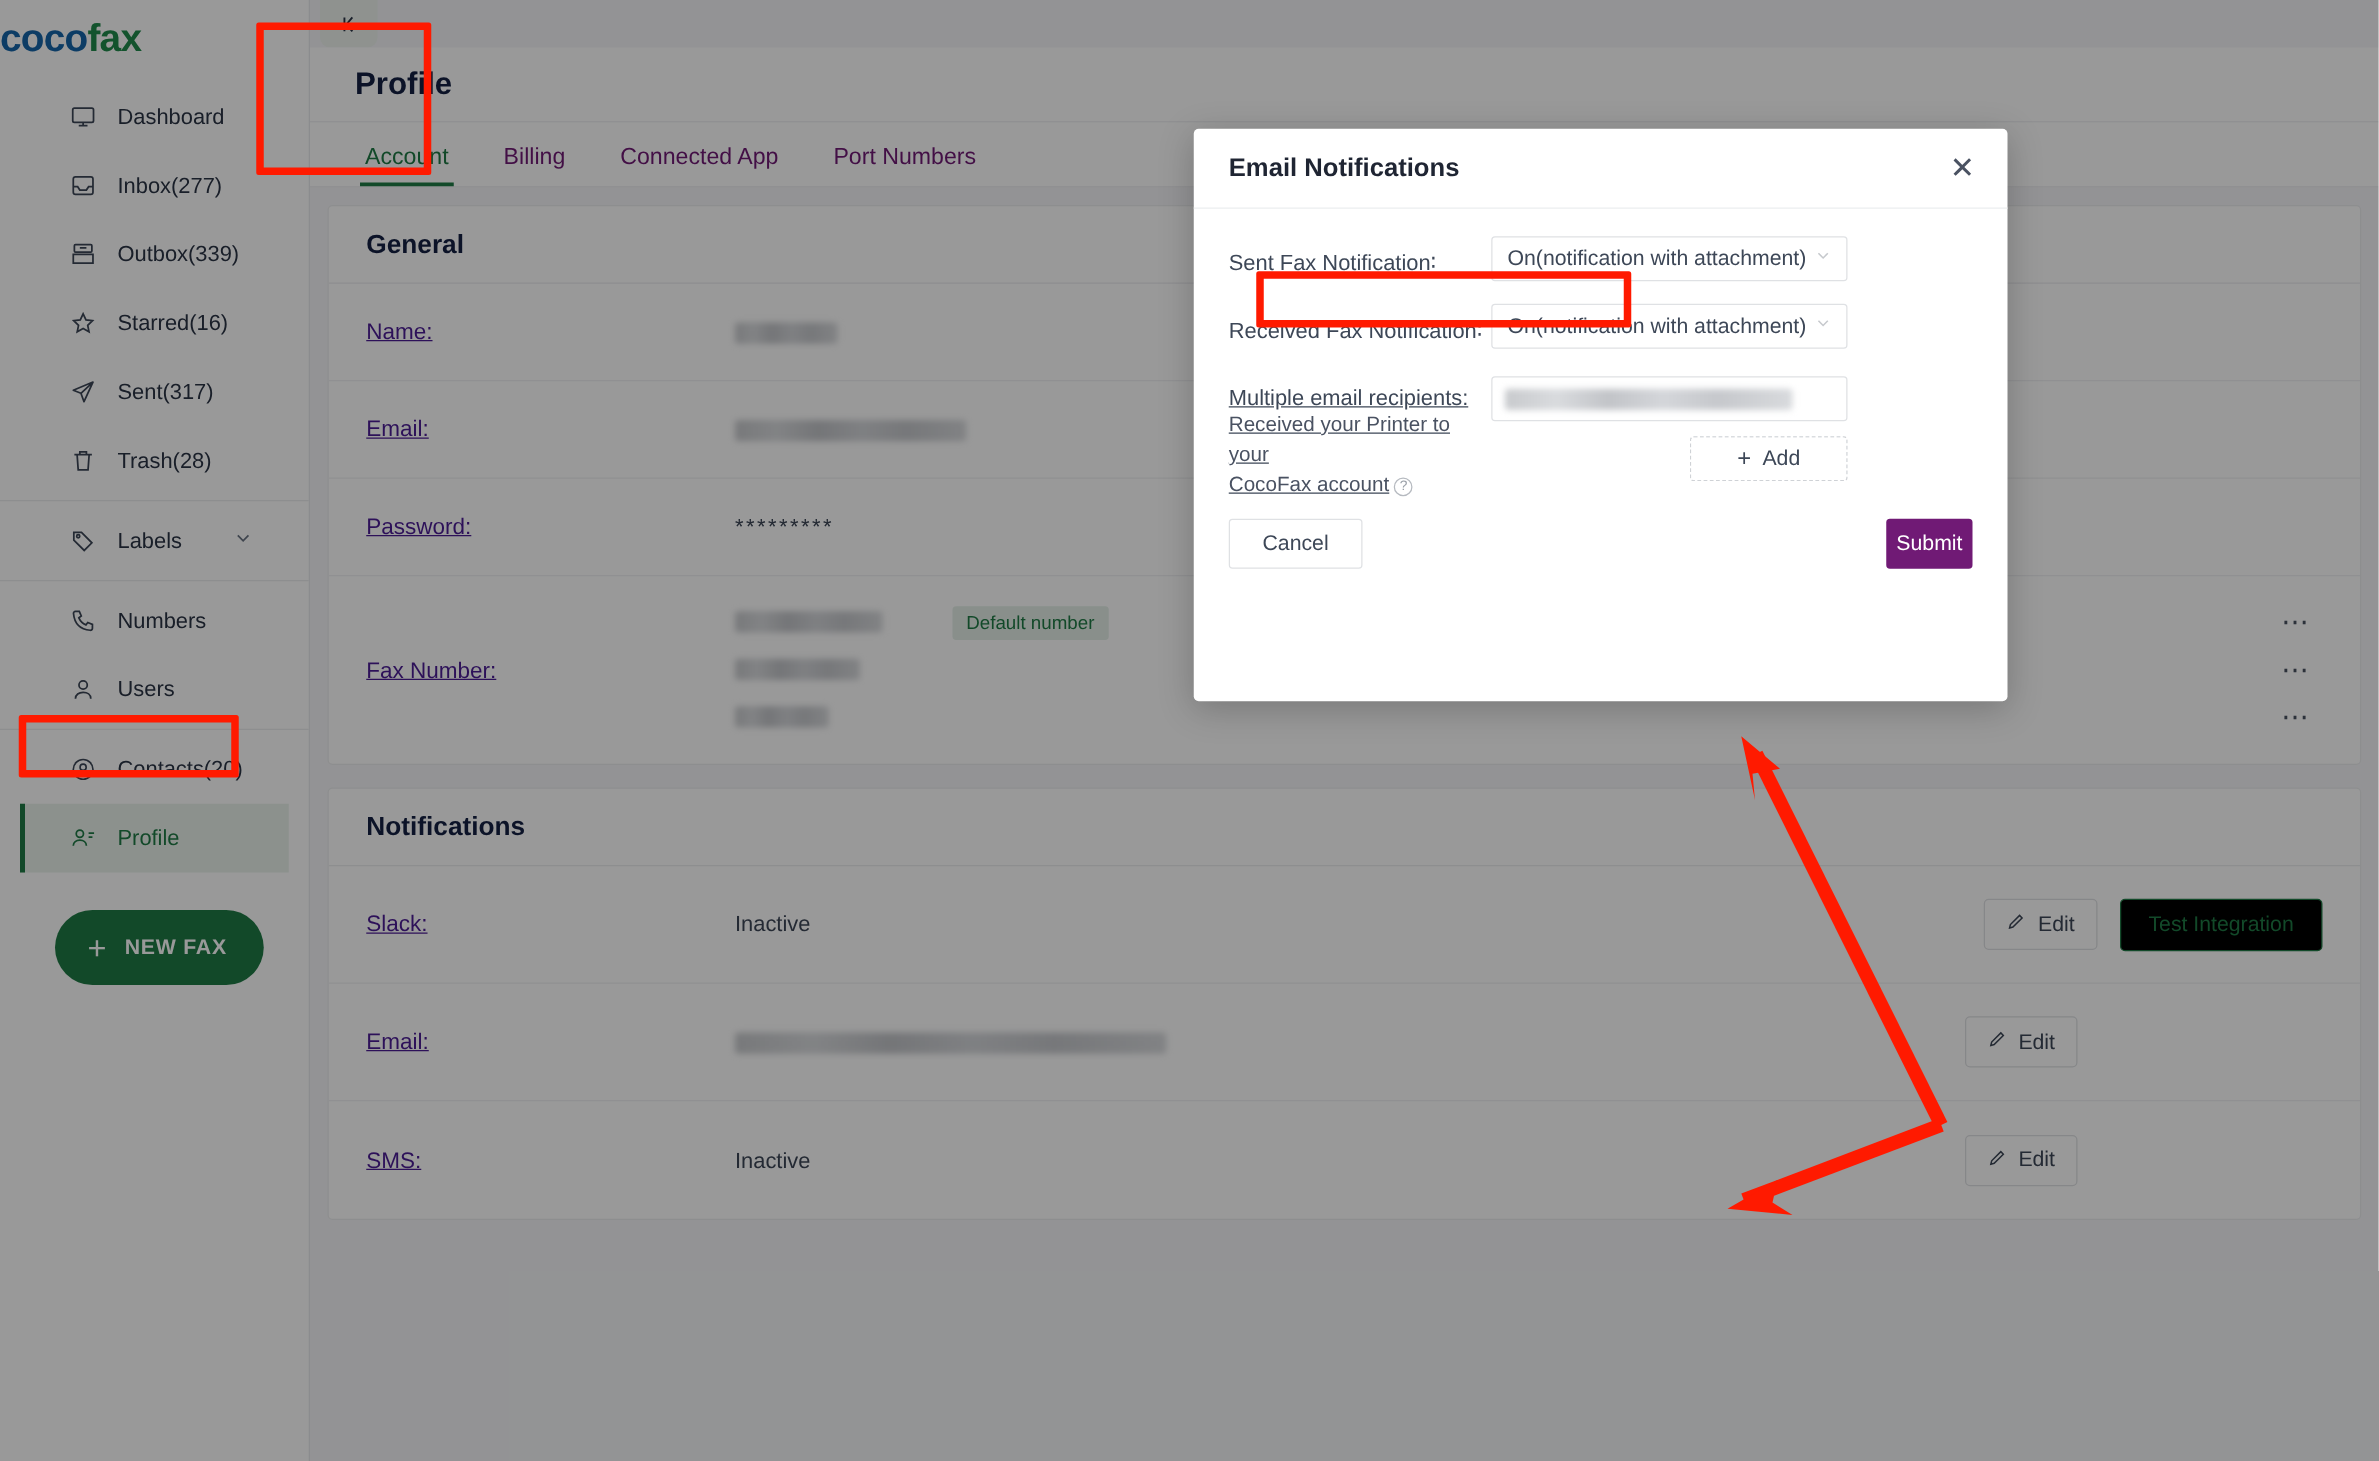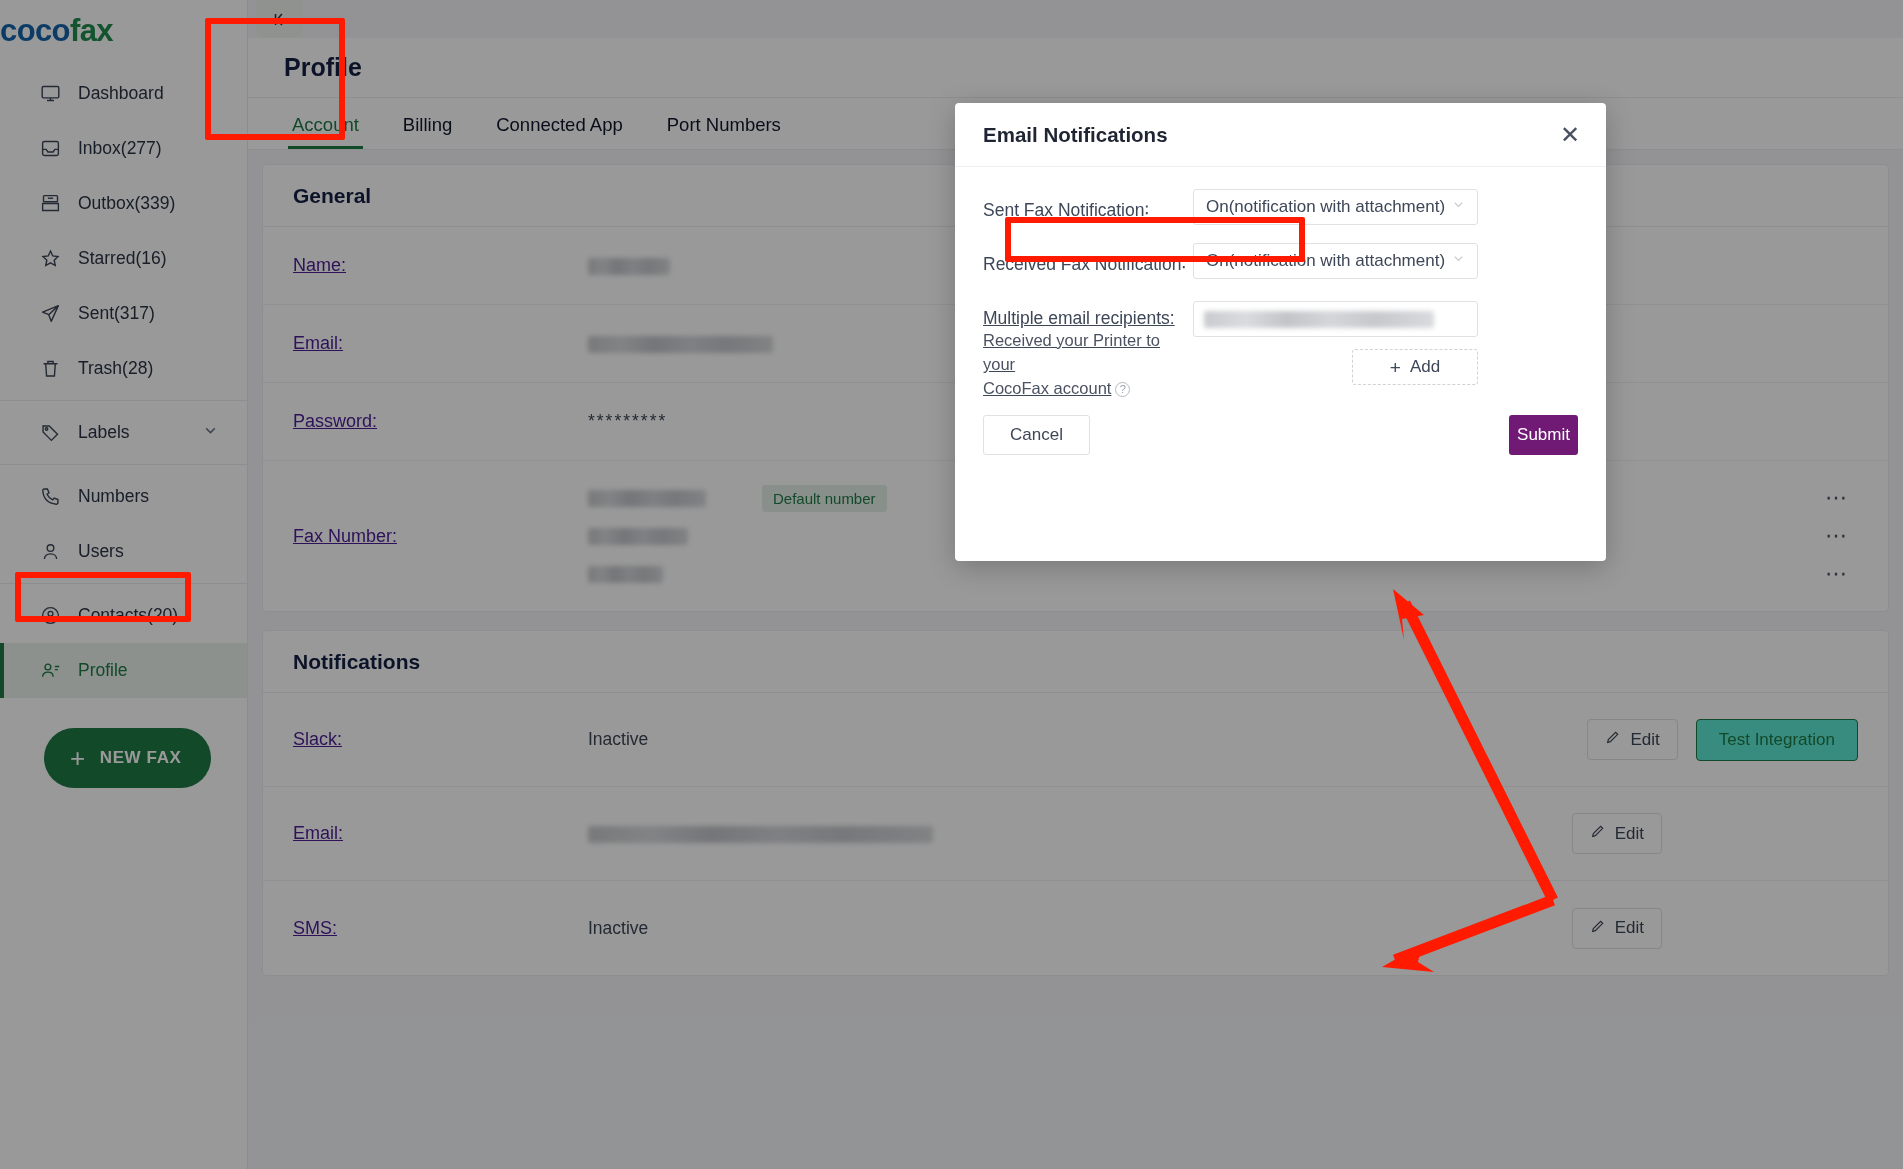--- a/index.html
+++ b/index.html
@@ -20,21 +20,21 @@
     z-index: 2;
   }
   .logo {
     height: 62px; display: flex; align-items: center;
     font-size: 31px; font-weight: 700;
     letter-spacing: -0.6px;
   }
   .logo .c1 { color: #1565a8; }
   .logo .c2 { color: #208b4c; }
 
-  .nav-group { padding: 4px 0; text-align: right; }
+  .nav-group { padding: 4px 16px; text-align: right; }
   .nav-group.bordered { border-bottom: 1px solid #ecedef; }
   .nav-item {
     display: flex; align-items: center;
     height: 55px; padding-left: 40px; cursor: pointer;
     color: #2b3445; font-size: 17.5px; position: relative;
   }
   .nav-item .ico {
     width: 30px; display: flex; align-items: center; justify-content: flex-start;
     color: #3d4757;
   }
@@ -78,21 +78,21 @@
   }
   .page-title { font-size: 25px; font-weight: 700; color: #142143; }
 
   .tabbar {
     position: absolute; left: 0; top: 98px; right: 0; height: 52px;
     background: #fff; border-bottom: 1px solid #ebedef;
     display: flex; align-items: flex-end; padding-left: 22px;
   }
   .tab {
     position: relative; padding: 0 22px 13px 22px;
-    font-size: 18.5px; color: #0f172a; cursor: pointer;
+    font-size: 18.5px; color: #701a75; cursor: pointer;
   }
   .tab.active { color: #1f7a45; }
   .tab.active::after {
     content: ""; position: absolute; left: 18px; right: 18px; bottom: 0;
     height: 3px; background: #1f7a45;
   }
 
   .scroll-area {
     position: absolute; left: 0; top: 150px; right: 0; bottom: 0;
     padding: 14px 14px 0 14px;
@@ -152,21 +152,21 @@
   }
 
   .btn-edit {
     display: inline-flex; align-items: center; gap: 9px;
     border: 1px solid #dfe1e4; background: #fff;
     border-radius: 4px; padding: 9px 17px;
     font-size: 17px; color: #3d4757; cursor: pointer;
   }
   .btn-test {
     display: inline-flex; align-items: center; justify-content: center;
-    border: 1px solid #1f7a45; background: #5eead4;
+    border: 1px solid #1f7a45; background: #000000;
     border-radius: 4px; padding: 10px 22px;
     font-size: 17px; color: #1f7a45; cursor: pointer;
     margin-left: 18px;
   }
   .actions { margin-left: auto; display: flex; align-items: center; }
 
   
   .overlay {
     position: absolute; inset: 0; background: rgba(0,0,0,0.40); z-index: 50;
   }

